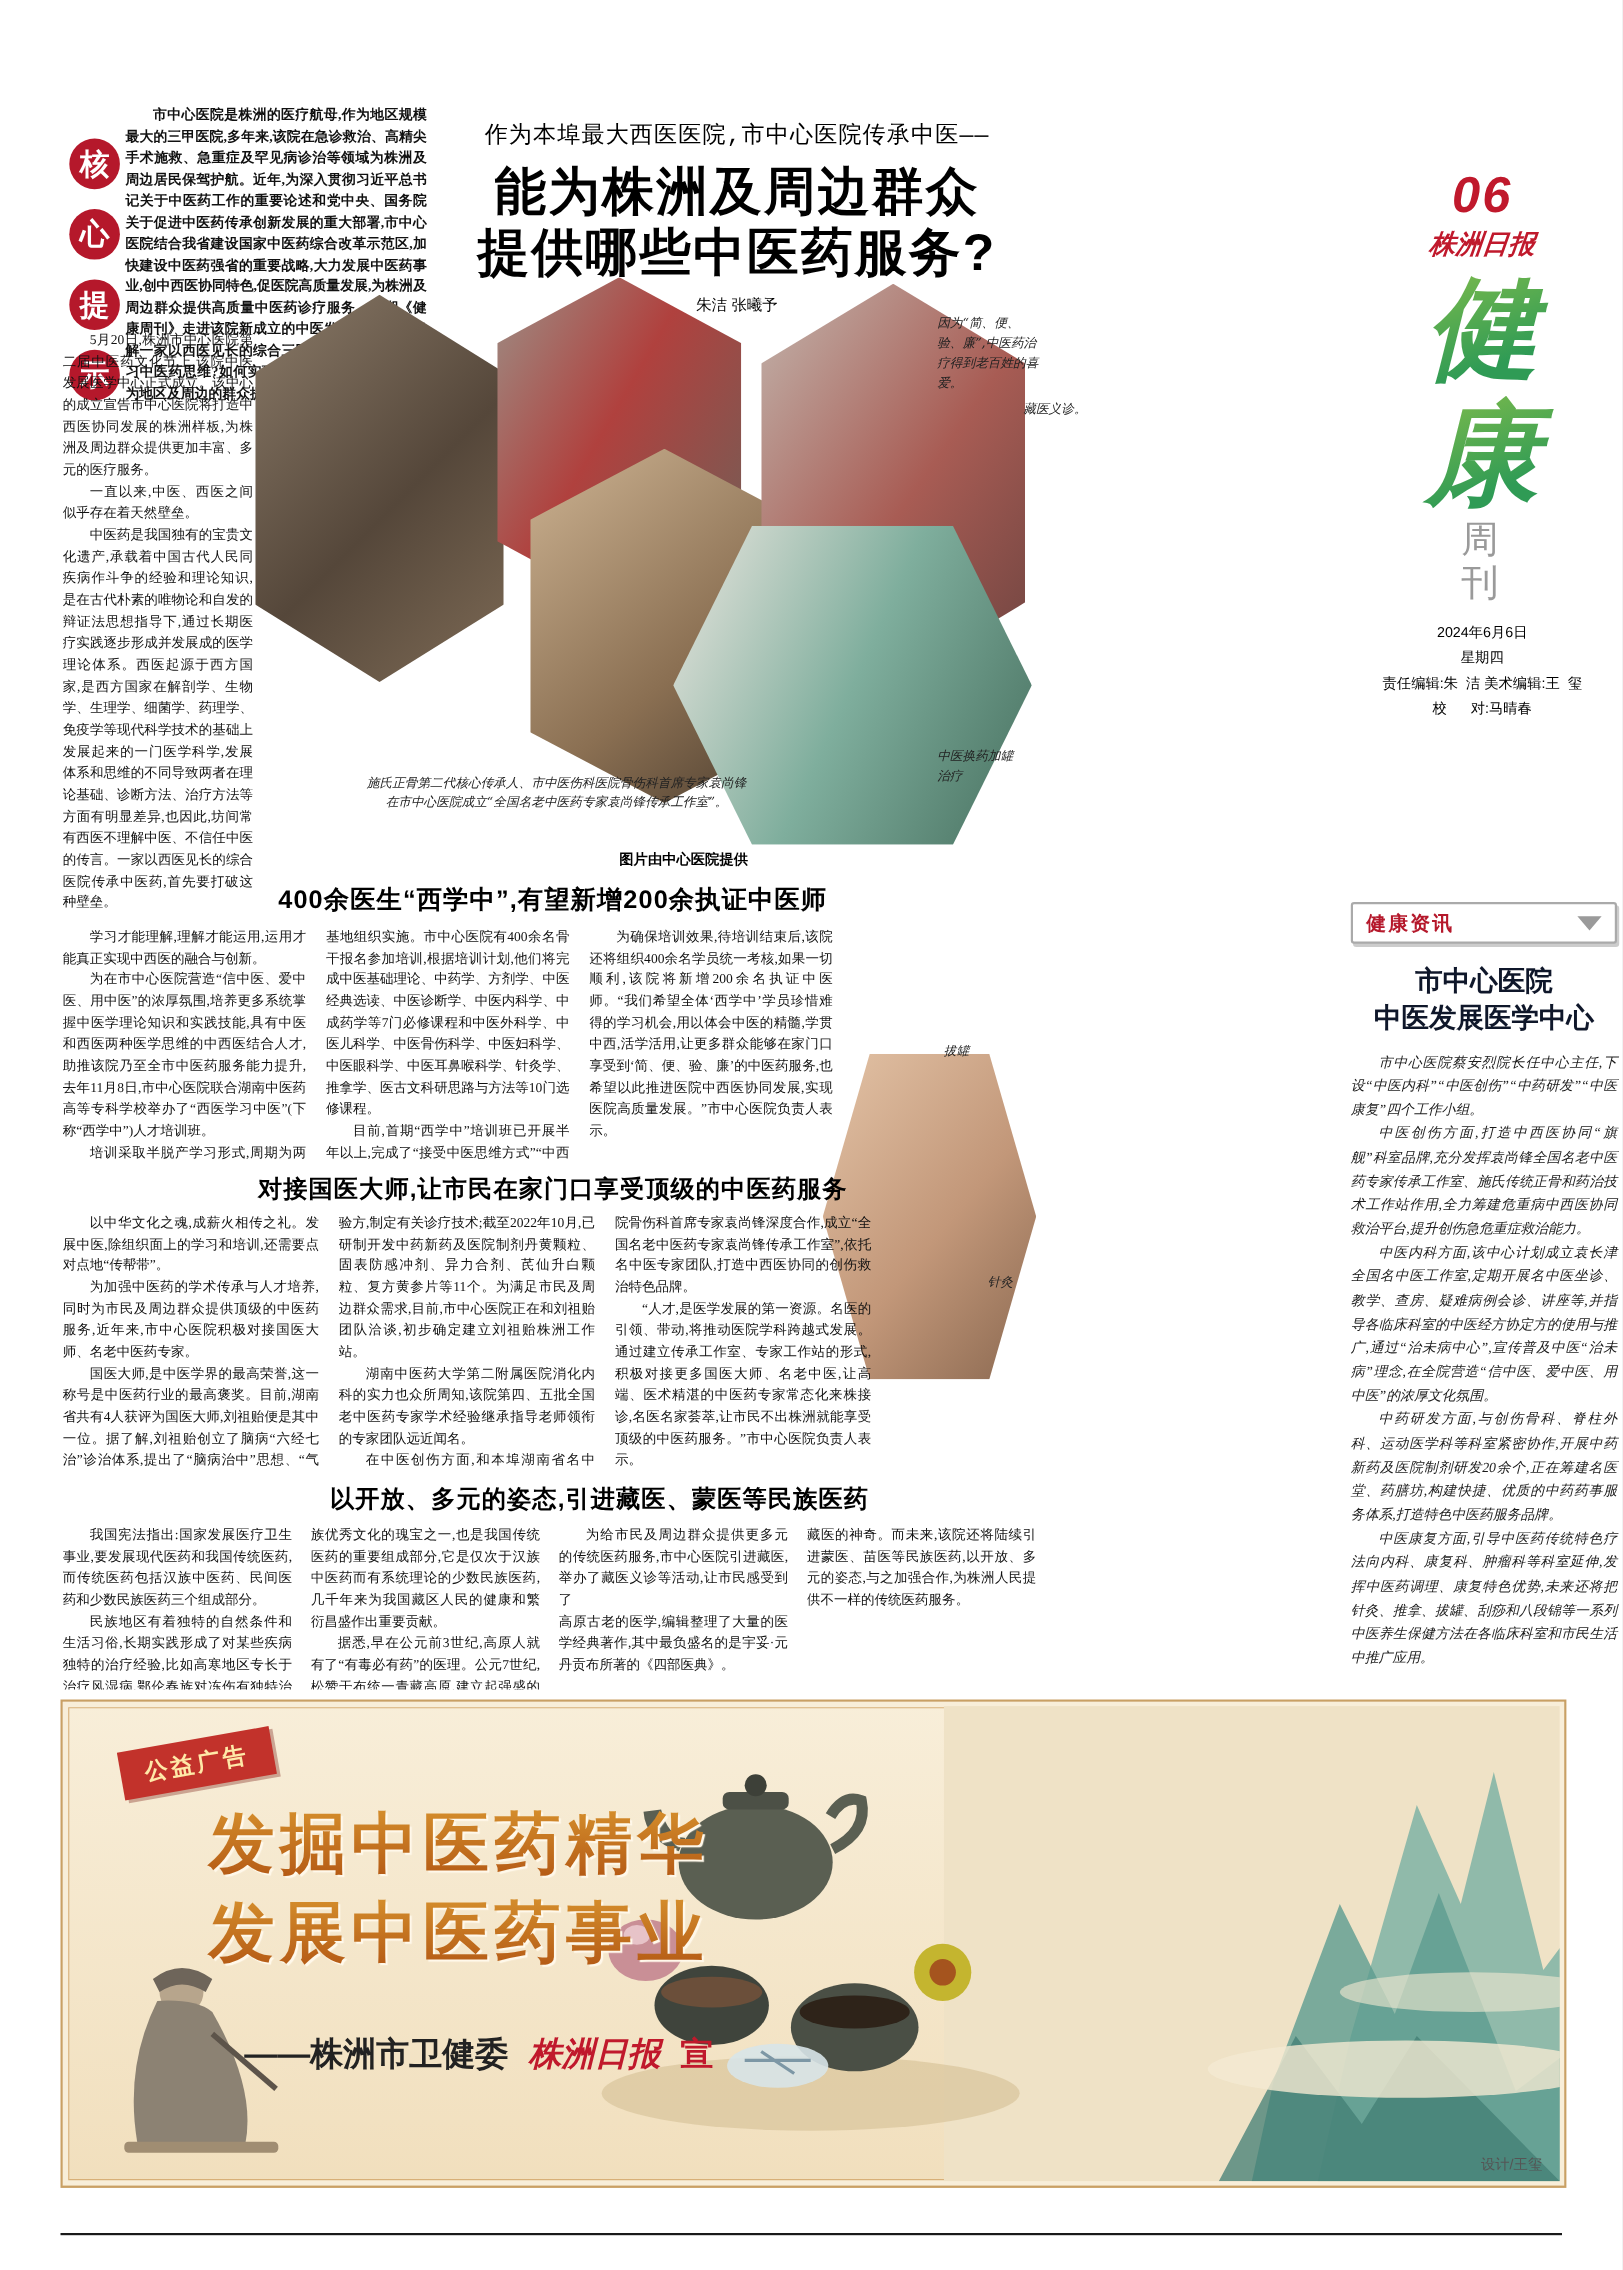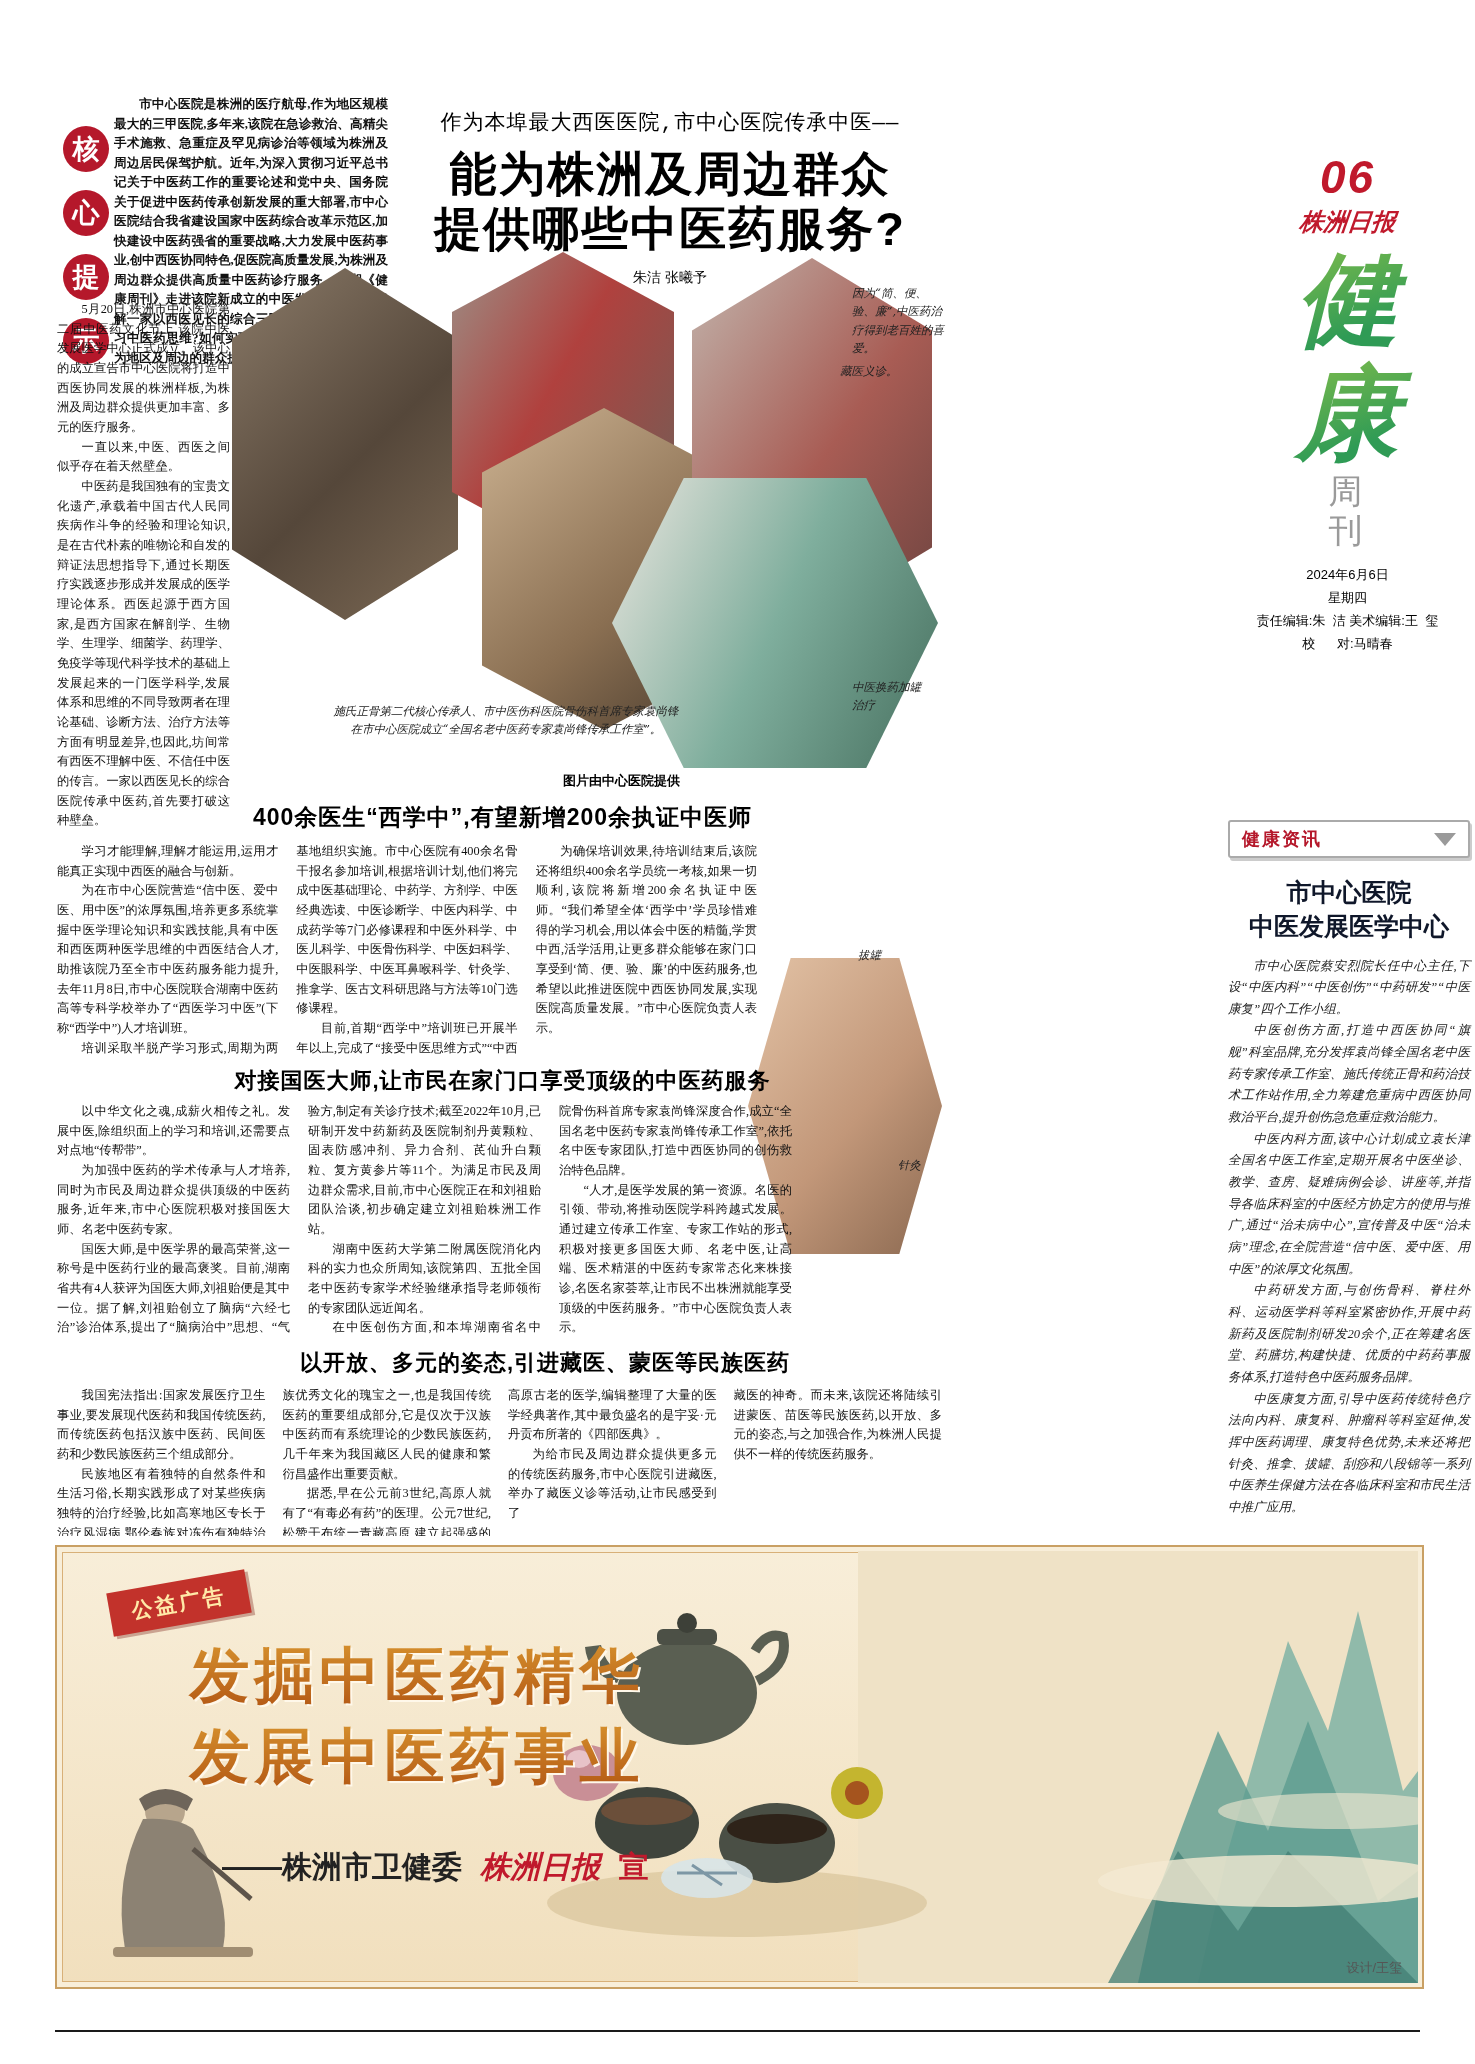--- a/index.html
+++ b/index.html
@@ -115,21 +115,21 @@
 
   <div class="hex hex-tall" style="left:232px;top:268px;width:226px;height:352px;background:linear-gradient(135deg,#8a7a68,#55473a 55%,#7d6a55);"></div>
   <div class="hex hex-tall" style="left:452px;top:252px;width:222px;height:300px;background:linear-gradient(120deg,#9c8f86,#b0413e 45%,#6e6058);"></div>
   <div class="hex hex-tall" style="left:482px;top:408px;width:244px;height:322px;background:linear-gradient(140deg,#cdb392,#8a6f52 60%,#4a3c2e);"></div>
   <div class="hex hex-tall" style="left:692px;top:258px;width:240px;height:362px;background:linear-gradient(125deg,#c2b5ad,#a85c54 55%,#6e4440);"></div>
   <div class="hex hex-wide" style="left:612px;top:478px;width:326px;height:290px;background:linear-gradient(115deg,#eae6df,#7fae9d 50%,#47705f);"></div>
   <div class="hex hex-wide" style="left:778px;top:748px;width:164px;height:218px;background:radial-gradient(circle at 35% 35%,#a08succ 0,#8c7258 20%,#4a3a2c 70%),linear-gradient(135deg,#6d5a48,#3e3229);"></div>
   <div class="hex hex-wide" style="left:748px;top:958px;width:194px;height:296px;background:linear-gradient(130deg,#e3c3a6,#c29779 55%,#8a6850);"></div>
 
   <div class="caption" style="left:852px;top:284px;width:92px;">因为“简、便、验、廉”,中医药治疗得到老百姓的喜爱。</div>
-  <div class="caption" style="left:840px;top:362px;width:70px;">藏医义诊。</div>
+  <div class="caption" style="left:924px;top:362px;width:70px;text-align:center;">藏医义诊。</div>
   <div class="caption" style="left:332px;top:702px;width:348px;text-align:center;">施氏正骨第二代核心传承人、市中医伤科医院骨伤科首席专家袁尚锋在市中心医院成立“全国名老中医药专家袁尚锋传承工作室”。</div>
   <div class="credit" style="left:450px;top:772px;width:230px;text-align:right;">图片由中心医院提供</div>
   <div class="caption" style="left:852px;top:678px;width:72px;">中医换药加罐治疗</div>
   <div class="caption" style="left:858px;top:946px;width:40px;">拔罐</div>
   <div class="caption" style="left:898px;top:1156px;width:40px;">针灸</div>
 
   <div class="intro-col serif-col">
     <p class="para">5月20日,株洲市中心医院第二届中医药文化节上,该院中医发展医学中心正式成立。该中心的成立宣告市中心医院将打造中西医协同发展的株洲样板,为株洲及周边群众提供更加丰富、多元的医疗服务。</p>
     <p class="para">一直以来,中医、西医之间似乎存在着天然壁垒。</p>
     <p class="para">中医药是我国独有的宝贵文化遗产,承载着中国古代人民同疾病作斗争的经验和理论知识,是在古代朴素的唯物论和自发的辩证法思想指导下,通过长期医疗实践逐步形成并发展成的医学理论体系。西医起源于西方国家,是西方国家在解剖学、生物学、生理学、细菌学、药理学、免疫学等现代科学技术的基础上发展起来的一门医学科学,发展体系和思维的不同导致两者在理论基础、诊断方法、治疗方法等方面有明显差异,也因此,坊间常有西医不理解中医、不信任中医的传言。一家以西医见长的综合医院传承中医药,首先要打破这种壁垒。</p>
@@ -173,22 +173,22 @@
   <div class="cols serif-col" style="left:57px;top:1386px;width:885px;height:150px;gap:17px;">
     <div class="col">
       <p class="para">我国宪法指出:国家发展医疗卫生事业,要发展现代医药和我国传统医药,而传统医药包括汉族中医药、民间医药和少数民族医药三个组成部分。</p>
       <p class="para">民族地区有着独特的自然条件和生活习俗,长期实践形成了对某些疾病独特的治疗经验,比如高寒地区专长于治疗风湿病,鄂伦春族对冻伤有独特治疗方法,草原游牧民族擅长于治疗脱臼损伤和脑震荡等,其中,藏医药学是民</p>
     </div>
     <div class="col">
       <p class="para" style="text-indent:0;">族优秀文化的瑰宝之一,也是我国传统医药的重要组成部分,它是仅次于汉族中医药而有系统理论的少数民族医药,几千年来为我国藏区人民的健康和繁衍昌盛作出重要贡献。</p>
       <p class="para">据悉,早在公元前3世纪,高原人就有了“有毒必有药”的医理。公元7世纪,松赞干布统一青藏高原,建立起强盛的吐蕃王朝。大唐文成公主进藏,带去了大量的医学著作,同时,还迎请了印度、尼泊尔医生等,结合</p>
     </div>
     <div class="col">
+      <p class="para">为给市民及周边群众提供更多元的传统医药服务,市中心医院引进藏医,举办了藏医义诊等活动,让市民感受到了</p>
       <p class="para" style="text-indent:0;">高原古老的医学,编辑整理了大量的医学经典著作,其中最负盛名的是宇妥·元丹贡布所著的《四部医典》。</p>
-      <p class="para">为给市民及周边群众提供更多元的传统医药服务,市中心医院引进藏医,举办了藏医义诊等活动,让市民感受到了</p>
     </div>
     <div class="col">
       <p class="para" style="text-indent:0;">藏医的神奇。而未来,该院还将陆续引进蒙医、苗医等民族医药,以开放、多元的姿态,与之加强合作,为株洲人民提供不一样的传统医药服务。</p>
     </div>
   </div>
 
   <div class="sidebar">
     <div class="sb-tab">
       <span class="sb-tab-label">健康资讯</span>
       <span class="sb-tri"></span>

